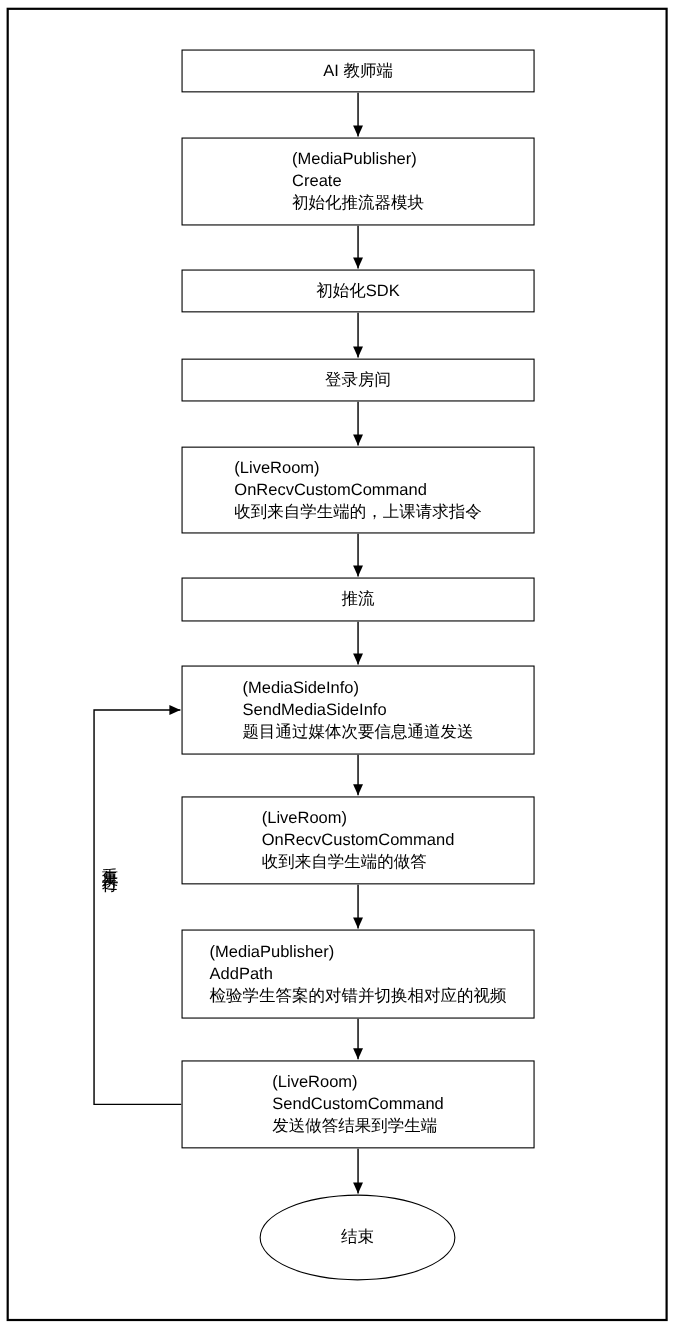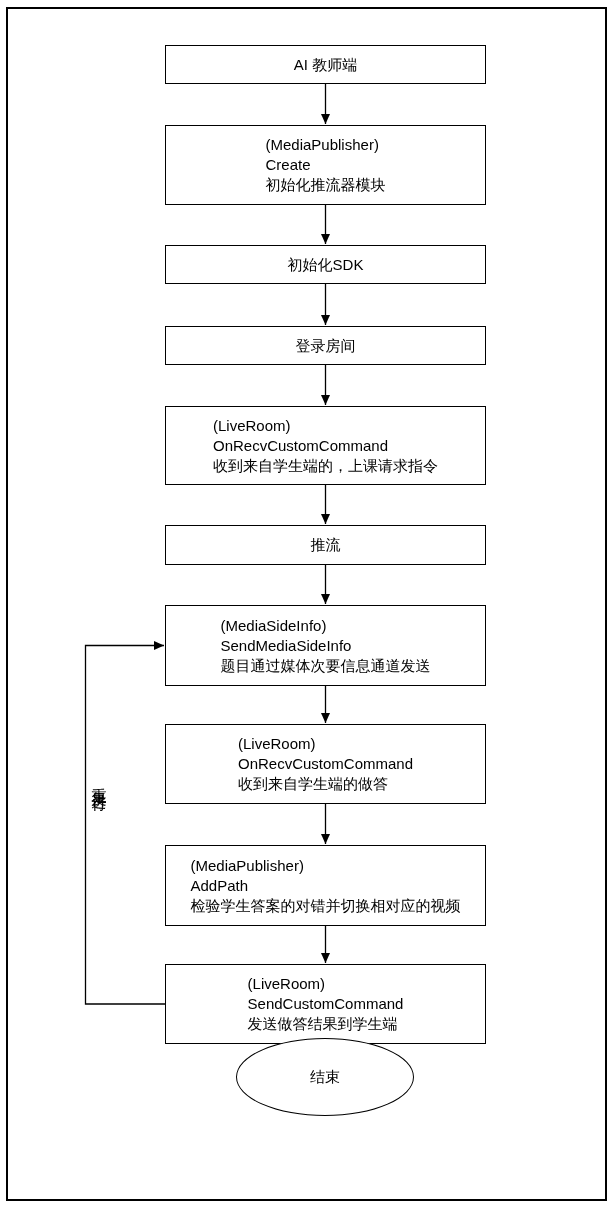--- a/index.html
+++ b/index.html
@@ -120,19 +120,19 @@
 AddPath
 检验学生答案的对错并切换相对应的视频</span>
   </div>
 
   <div class="node" style="top:964px; height:80px;">
     <span class="node-text">(LiveRoom)
 SendCustomCommand
 发送做答结果到学生端</span>
   </div>
 
-  <div class="node ellipse" style="top:1038px; height:78px;">
+  <div class="node ellipse" style="top:1086px; height:78px;">
     <span class="node-text">结束</span>
   </div>
 
   <div class="loop-label">重复进行</div>
 
 </div>
 
 </body></html>

